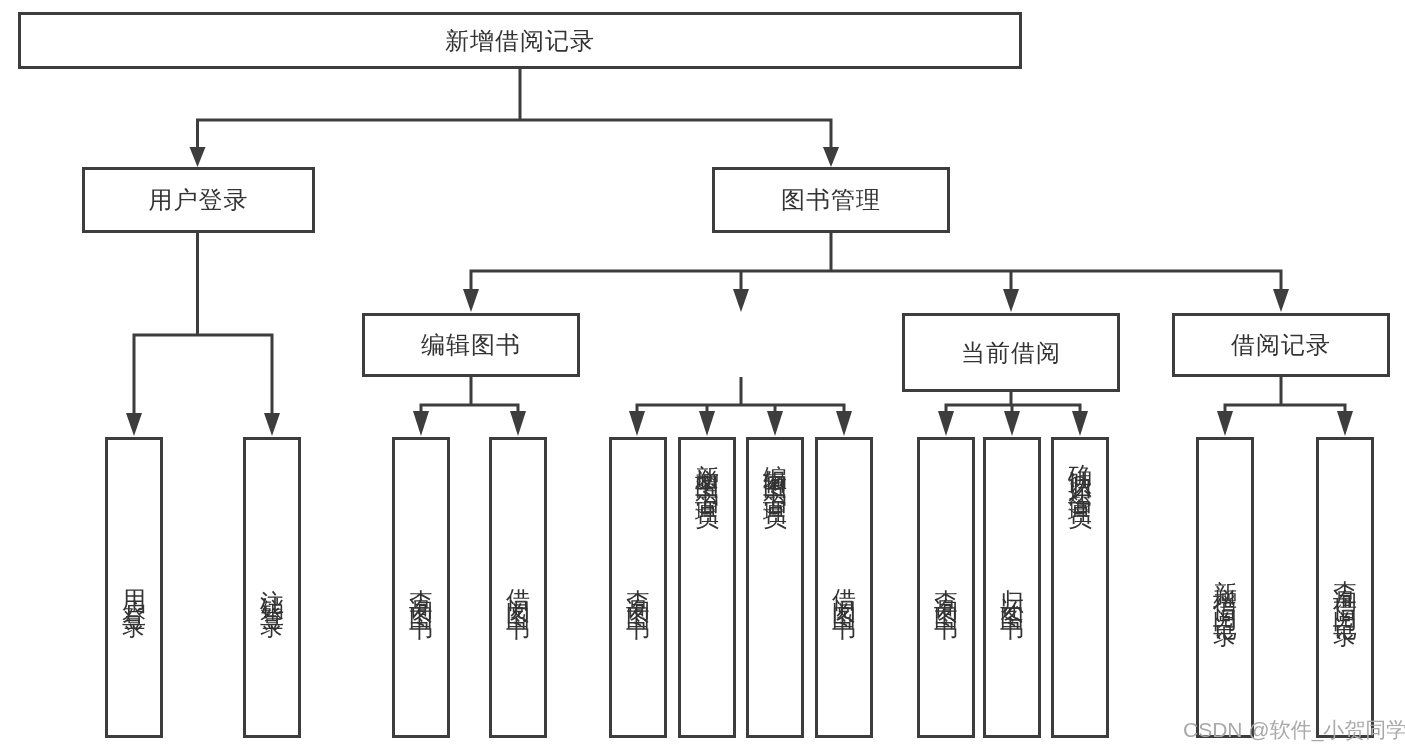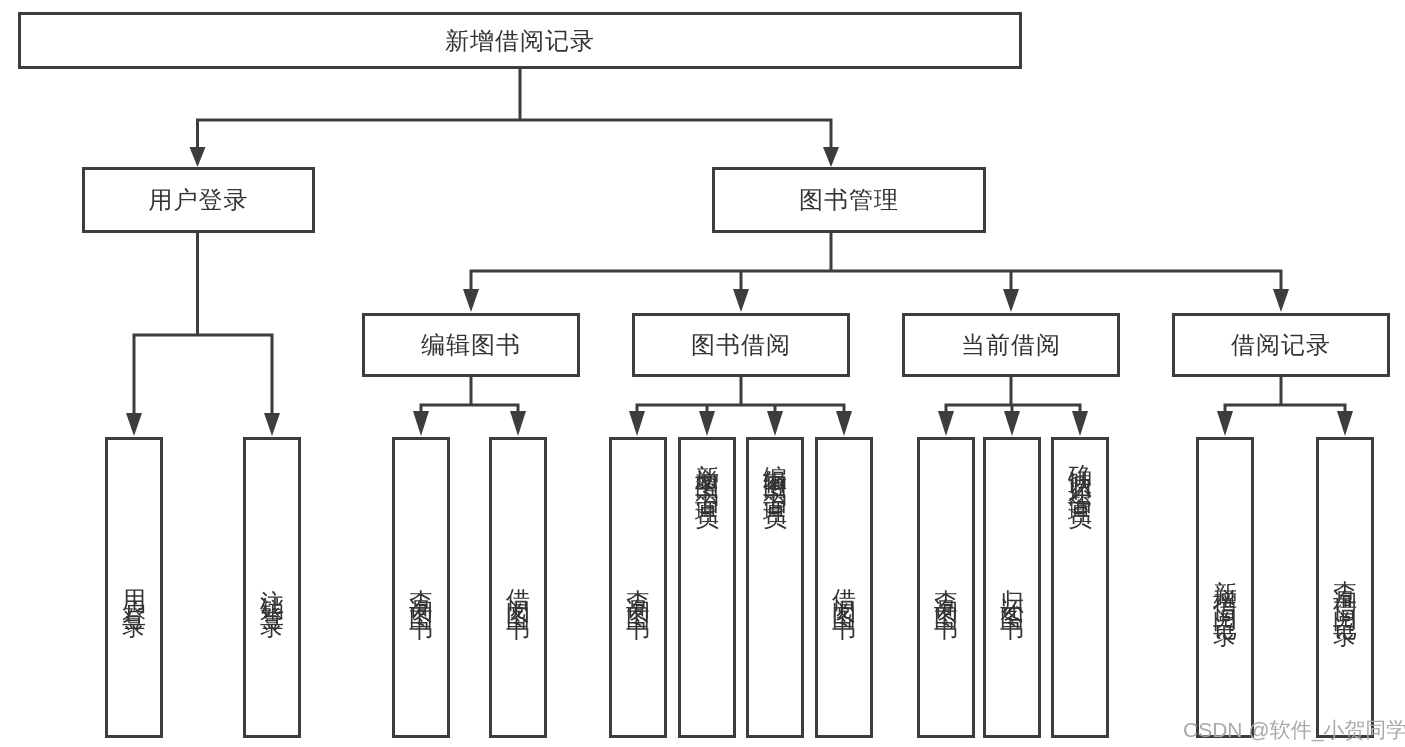--- a/index.html
+++ b/index.html
@@ -121,25 +121,24 @@
       <polygon points="1004,411 1020,411 1012,436"></polygon>
       <polygon points="1072,411 1088,411 1080,436"></polygon>
       <polygon points="1217,411 1233,411 1225,436"></polygon>
       <polygon points="1337,411 1353,411 1345,436"></polygon>
     </g>
   </svg>
 
   <div class="hbox" style="left:18px; top:12px; width:1004px; height:57px;">新增借阅记录</div>
 
   <div class="hbox" style="left:82px; top:167px; width:233px; height:66px;">用户登录</div>
-  <div class="hbox" style="left:712px; top:167px; width:274px; height:66px;">图书管理</div>
+  <div class="hbox" style="left:712px; top:167px; width:238px; height:66px;">图书管理</div>
 
   <div class="hbox" style="left:362px; top:313px; width:218px; height:64px;">编辑图书</div>
-  <div class="hbox" style="left:632px; top:313px; width:218px; height:64px;">图书借阅</div>
-  <div class="hbox" style="left:902px; top:313px; width:218px; height:64px;">当前借阅</div>
+  <div class="hbox" style="left:902px; top:313px; width:218px; height:79px;">当前借阅</div>
   <div class="hbox" style="left:1172px; top:313px; width:218px; height:64px;">借阅记录</div>
 
   <div class="vbox" style="left:105px;">
     <span>用户登录</span>
   </div>
   <div class="vbox" style="left:243px;">
     <span>注销登录</span>
   </div>
 
   <div class="vbox" style="left:392px;">

